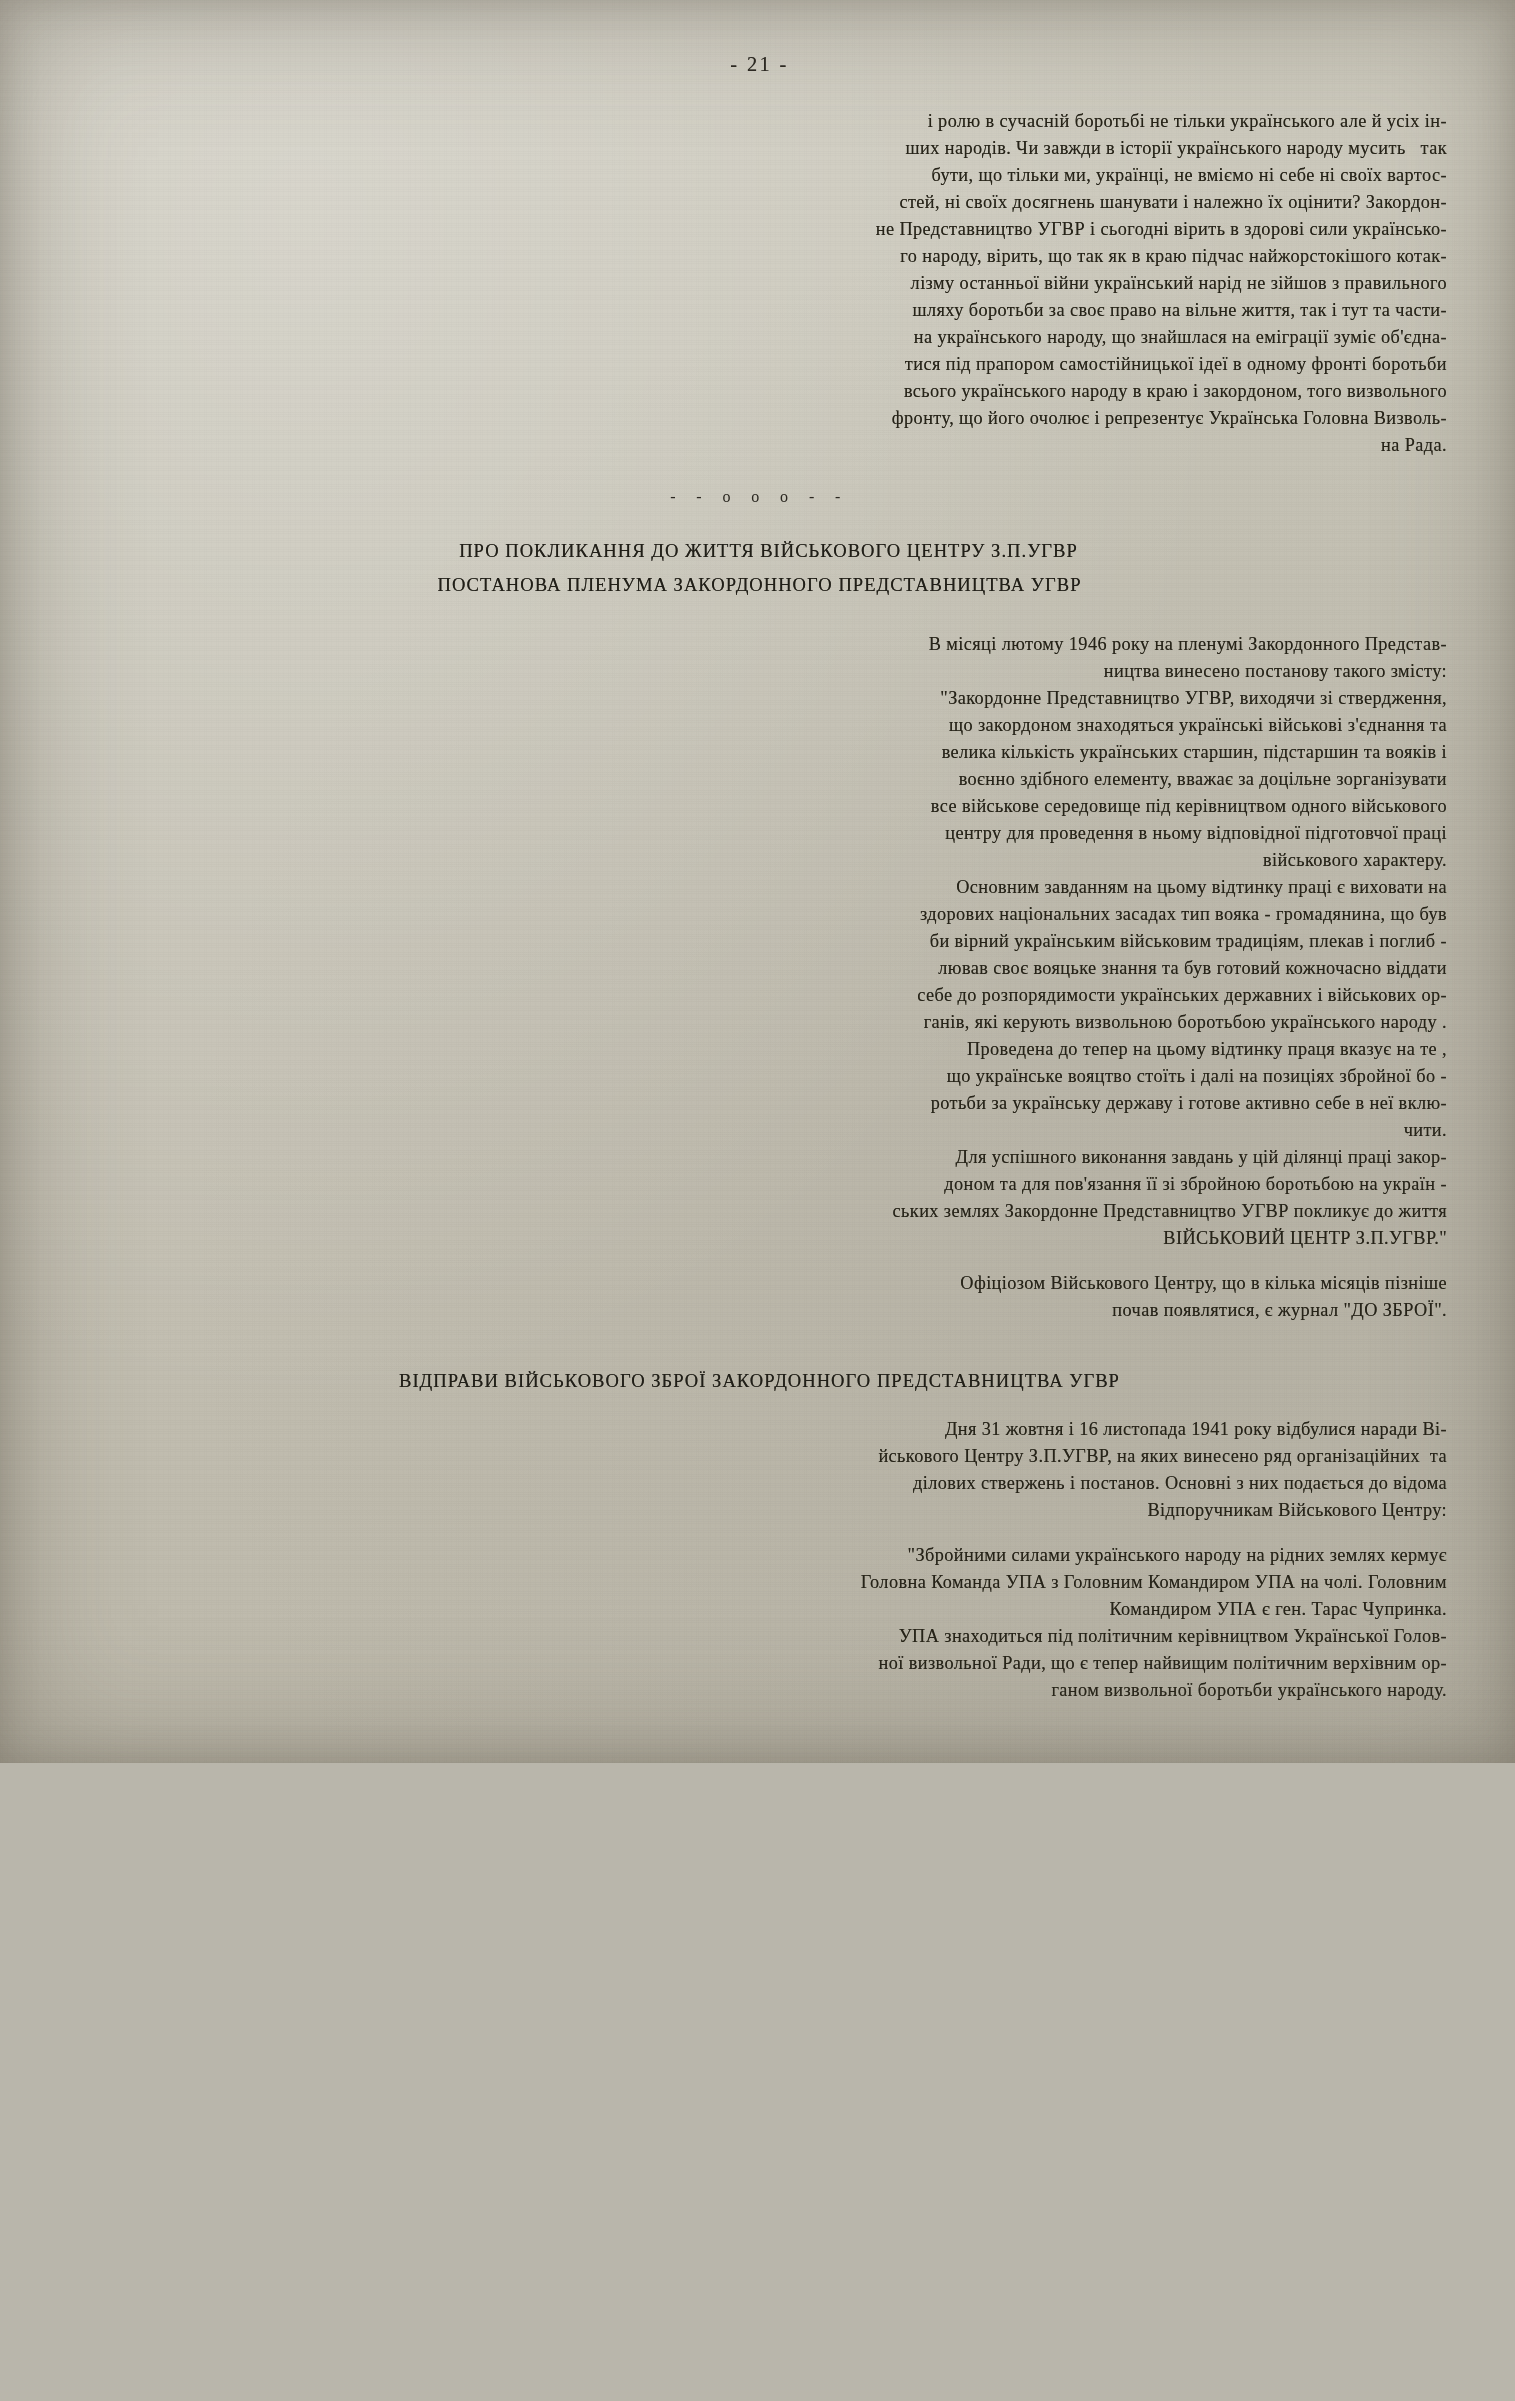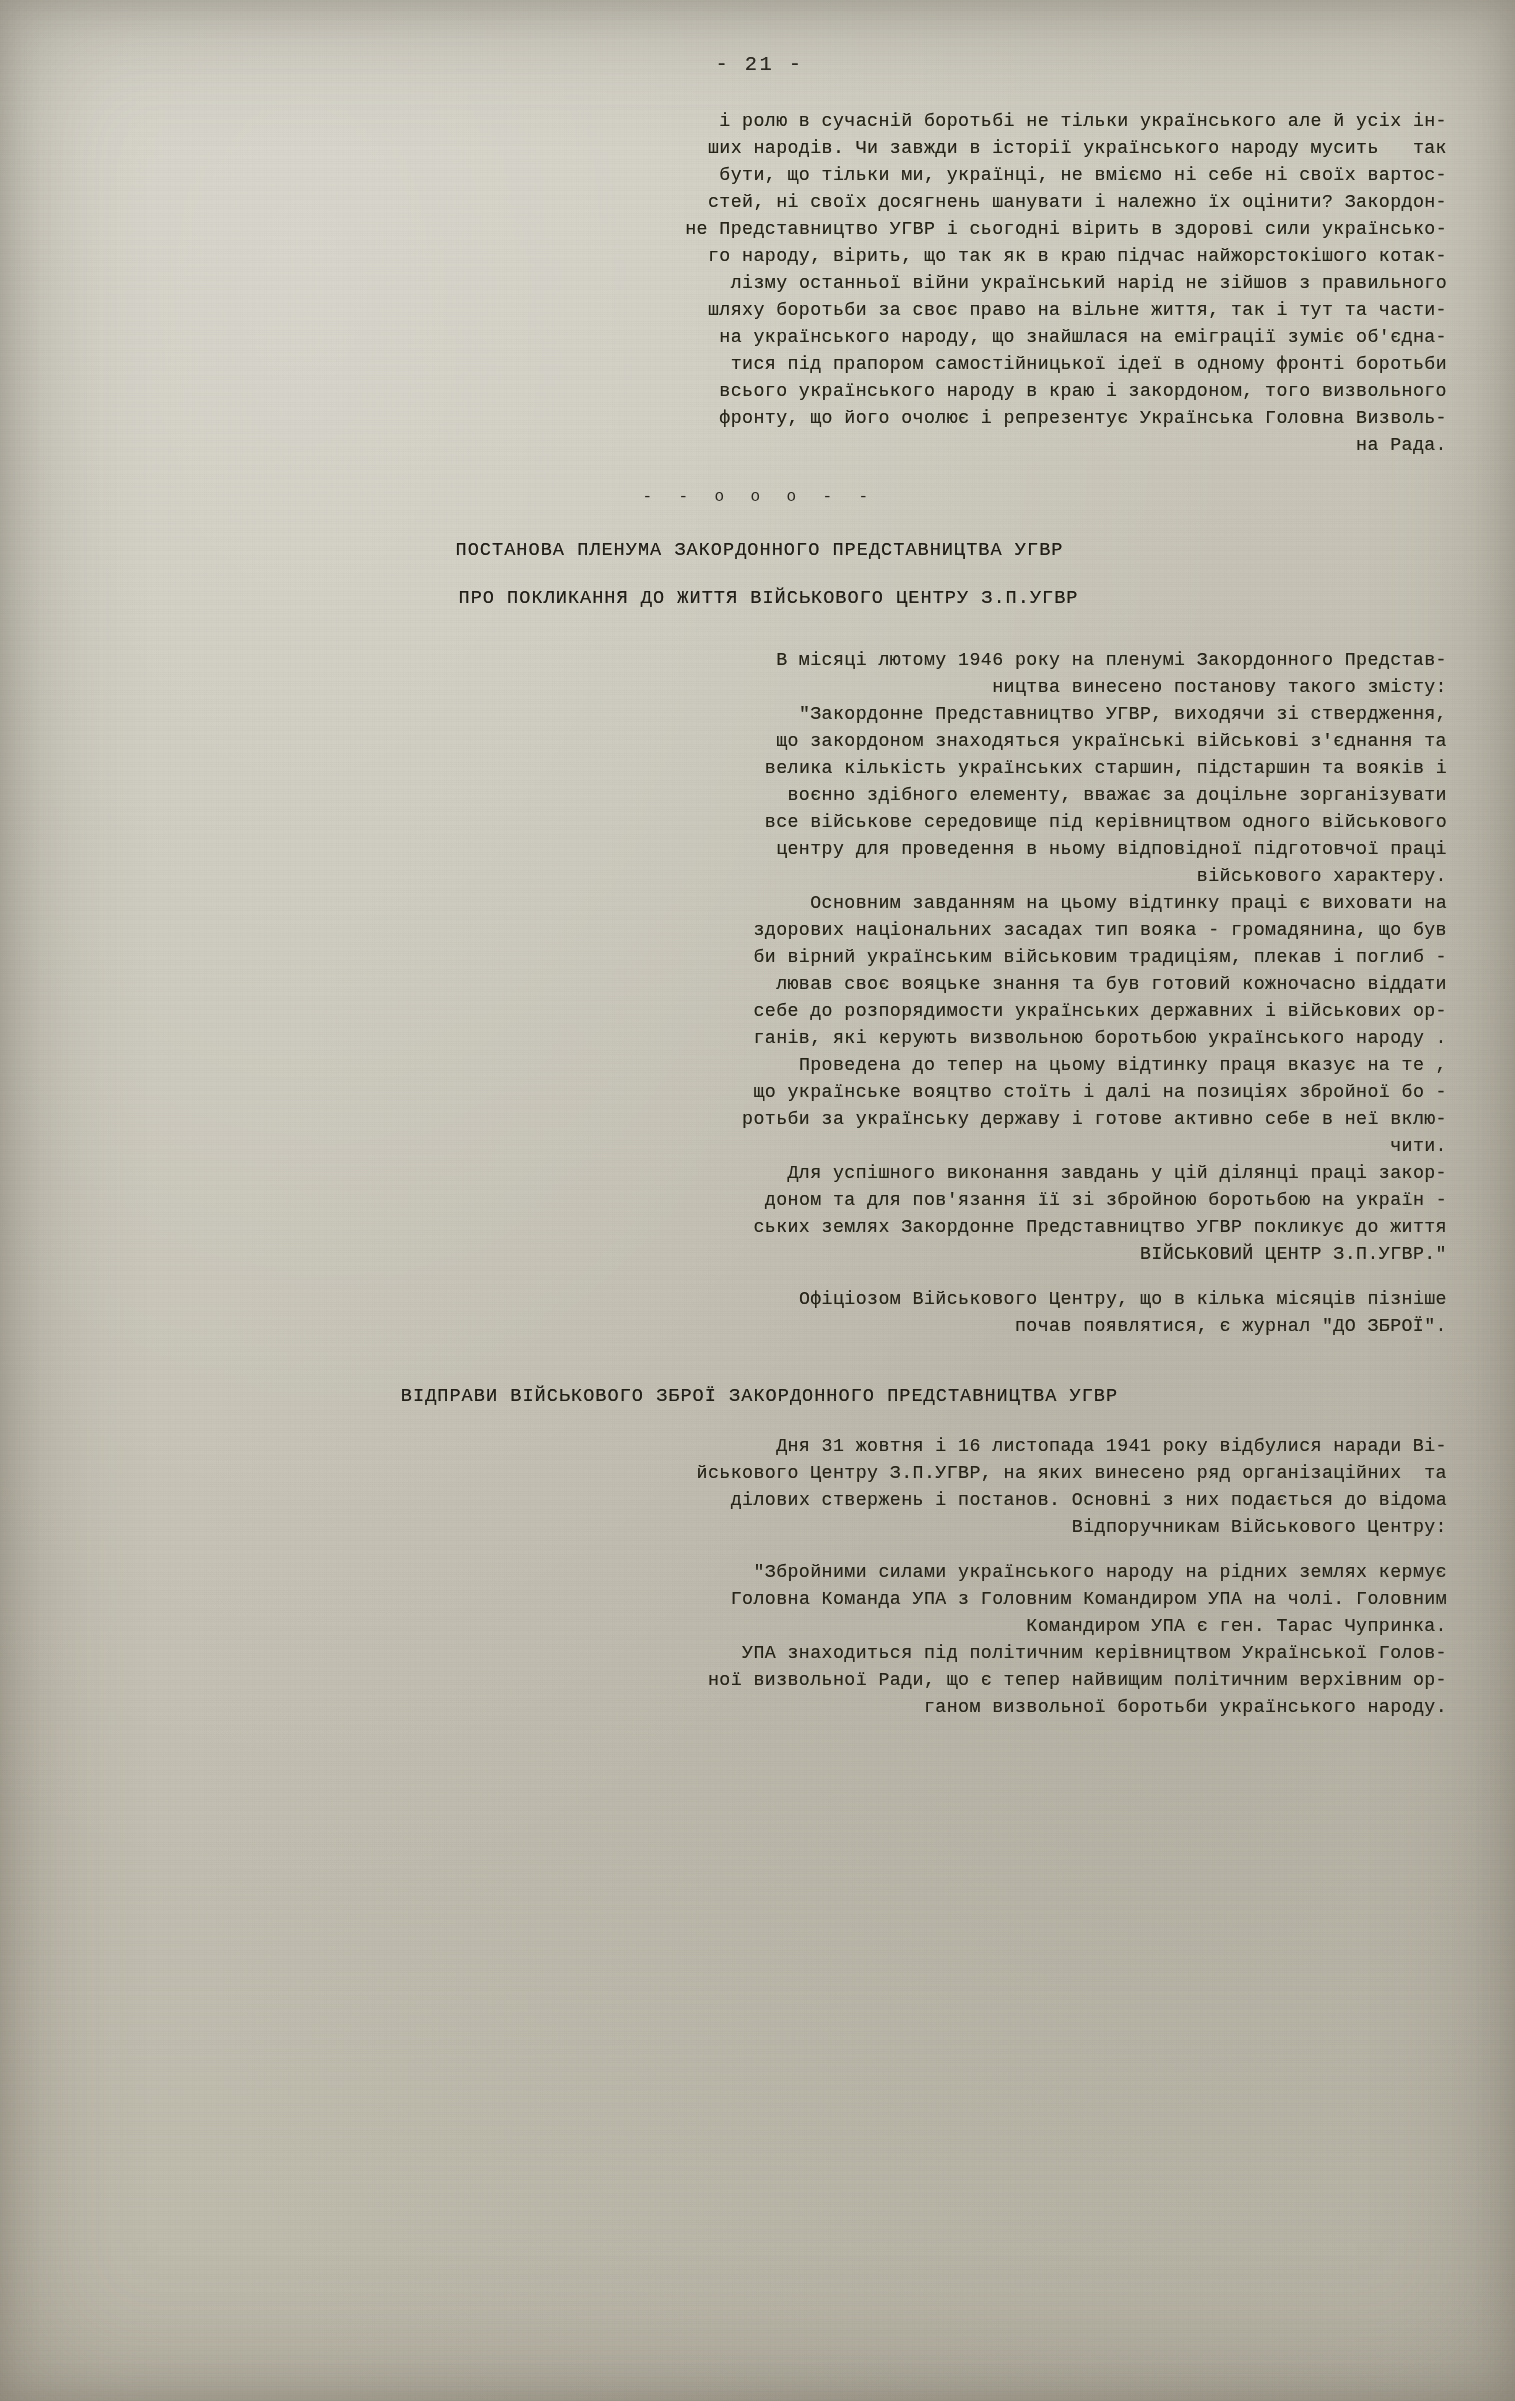--- a/index.html
+++ b/index.html
@@ -3,28 +3,28 @@
 <meta charset="utf-8">
 <style>
   html, body {
     margin: 0;
     padding: 0;
     background: #b9b6ab;
   }
   .page {
     position: relative;
     width: 1515px;
-    height: 2401px;
+    height: 1763px;
     margin: 0 auto;
     background:
       radial-gradient(ellipse at 20% 12%, rgba(255,255,255,0.22), rgba(255,255,255,0) 55%),
       radial-gradient(ellipse at 80% 70%, rgba(120,115,100,0.16), rgba(255,255,255,0) 60%),
       linear-gradient(175deg, #cfccc0 0%, #c8c5b8 30%, #c3bfb2 62%, #bcb8aa 100%);
     overflow: hidden;
-    font-family: Liberation Mono, monospace;
+    font-family: Liberation Serif, serif;
     color: #23211c;
   }
   
   .grain {
     position: absolute;
     inset: 0;
     pointer-events: none;
     opacity: 0.35;
     background-image:
       repeating-linear-gradient(0deg, rgba(0,0,0,0.035) 0px, rgba(0,0,0,0.035) 0.6px, rgba(255,255,255,0) 0.6px, rgba(255,255,255,0) 1.8px),
@@ -105,23 +105,23 @@
 лізму останньої війни український нарід не зійшов з правильного
 шляху боротьби за своє право на вільне життя, так і тут та части-
 на українського народу, що знайшлася на еміграції зуміє об'єдна-
 тися під прапором самостійницької ідеї в одному фронті боротьби
 всього українського народу в краю і закордоном, того визвольного
 фронту, що його очолює і репрезентує Українська Головна Визволь-
 на Рада.</p>
 
     <div class="sep">-  -  о   о   о  -  -</div>
 
+    <div class="heading second heading-left-pad">ПРО ПОКЛИКАННЯ ДО ЖИТТЯ ВІЙСЬКОВОГО ЦЕНТРУ З.П.УГВР</div>
+
     <div class="heading">ПОСТАНОВА ПЛЕНУМА ЗАКОРДОННОГО ПРЕДСТАВНИЦТВА УГВР</div>
-
-    <div class="heading second heading-left-pad">ПРО ПОКЛИКАННЯ ДО ЖИТТЯ ВІЙСЬКОВОГО ЦЕНТРУ З.П.УГВР</div>
 
     <div class="gap-md"></div>
 
     <p class="para block">      В місяці лютому 1946 року на пленумі Закордонного Представ-
 ництва винесено постанову такого змісту:
       "Закордонне Представництво УГВР, виходячи зі ствердження,
 що закордоном знаходяться українські військові з'єднання та
 велика кількість українських старшин, підстаршин та вояків і
 воєнно здібного елементу, вважає за доцільне зорганізувати
 все військове середовище під керівництвом одного військового

